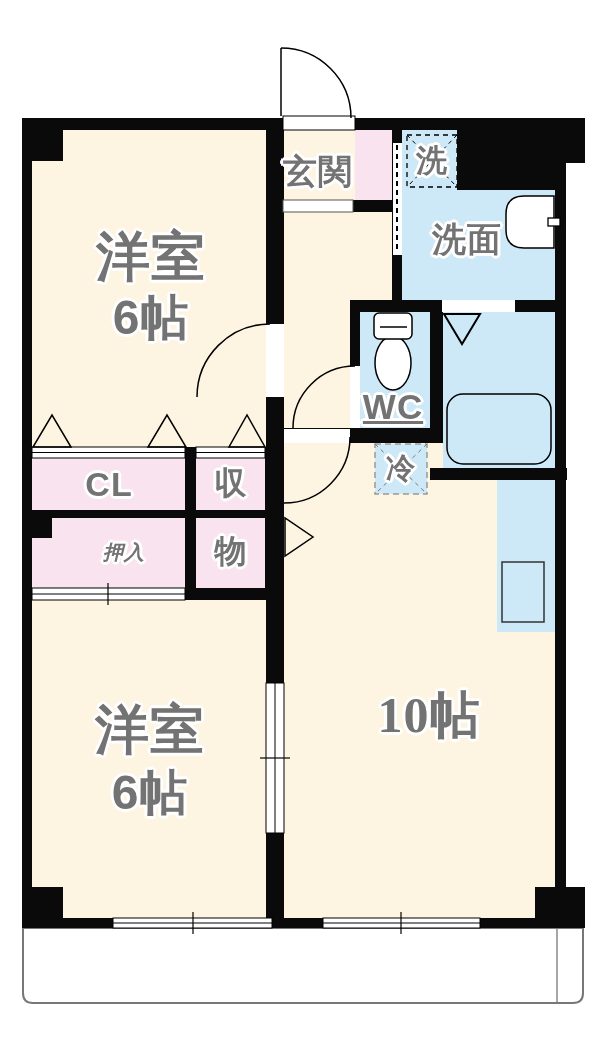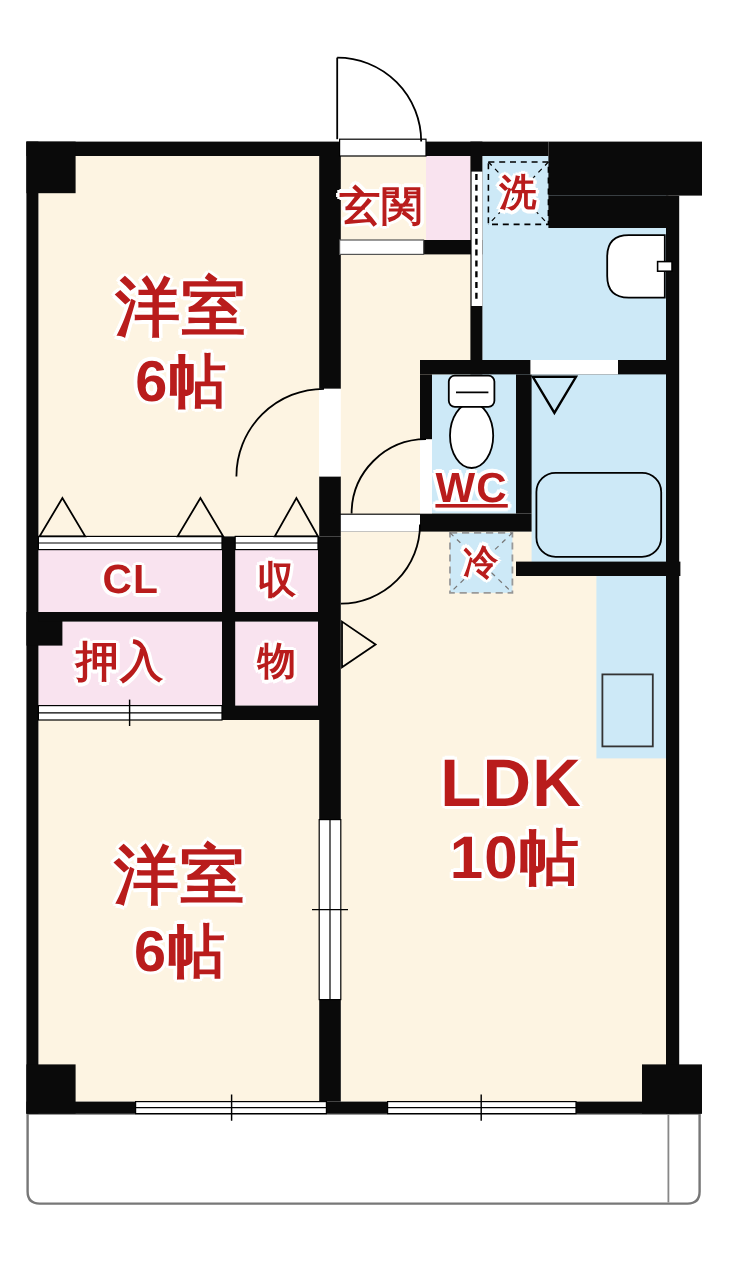--- a/index.html
+++ b/index.html
@@ -1,19 +1,19 @@
 <!DOCTYPE html>
 <html><head>
 <meta charset="utf-8">
 <style>
   html,body{margin:0;padding:0;background:#ffffff;}
   #plan{position:relative;width:609px;height:1054px;background:#ffffff;overflow:hidden;
         font-family:"Liberation Sans","DejaVu Sans",sans-serif;}
   #plan svg{position:absolute;left:0;top:0;}
-  .lbl{position:absolute;transform:translate(-50%,-50%);font-weight:bold;color:#b91c1c;
+  .lbl{position:absolute;transform:translate(-50%,-50%);font-weight:bold;color:#737373;
        white-space:nowrap;letter-spacing:1px;
        text-shadow:-2px -2px 0 #fff,2px -2px 0 #fff,-2px 2px 0 #fff,2px 2px 0 #fff,
                    0 -3px 0 #fff,0 3px 0 #fff,-3px 0 0 #fff,3px 0 0 #fff;}
 </style>
 </head>
 <body>
 
 <div id="plan">
 <svg width="609" height="1054" viewBox="0 0 609 1054">
 
@@ -128,23 +128,23 @@
     <rect x="447" y="394" width="104" height="70" rx="16" stroke="#000" stroke-width="1.5" fill="#CDE9F7"></rect>
 
     <rect x="502" y="562" width="42" height="60" stroke="#333" stroke-width="1.5" fill="#CDE9F7"></rect>
   </g>
 </svg>
 
 <div class="lbl" style="left:151px;top:257px;font-size:54px;">洋室</div>
 <div class="lbl" style="left:151px;top:318px;font-size:48px;">6帖</div>
 <div class="lbl" style="left:318px;top:172px;font-size:34px;">玄関</div>
 <div class="lbl" style="left:432px;top:161px;font-size:31px;">洗</div>
+<div class="lbl" style="left:467px;top:240px;font-size:34px;">洗面</div>
 <div class="lbl" style="left:393px;top:407px;font-size:35px;text-decoration:underline;">WC</div>
 <div class="lbl" style="left:401px;top:469px;font-size:29px;">冷</div>
 <div class="lbl" style="left:109px;top:484px;font-size:34px;">CL</div>
 <div class="lbl" style="left:231px;top:484px;font-size:32px;">収</div>
-<div class="lbl" style="left:100px;top:552px;font-size:36px;">押入</div>
+<div class="lbl" style="left:124px;top:552px;font-size:20px;font-style:italic;">押入</div>
 <div class="lbl" style="left:231px;top:552px;font-size:32px;">物</div>
 <div class="lbl" style="left:150px;top:730px;font-size:54px;">洋室</div>
 <div class="lbl" style="left:150px;top:793px;font-size:48px;">6帖</div>
-<div class="lbl" style="left:426px;top:652px;font-size:56px;">LDK</div>
-<div class="lbl" style="left:429px;top:715px;font-size:50px;">10帖</div>
+<div class="lbl" style="left:429px;top:715px;font-size:50px;font-family:Liberation Serif, serif;">10帖</div>
 </div>
 
 </body></html>

